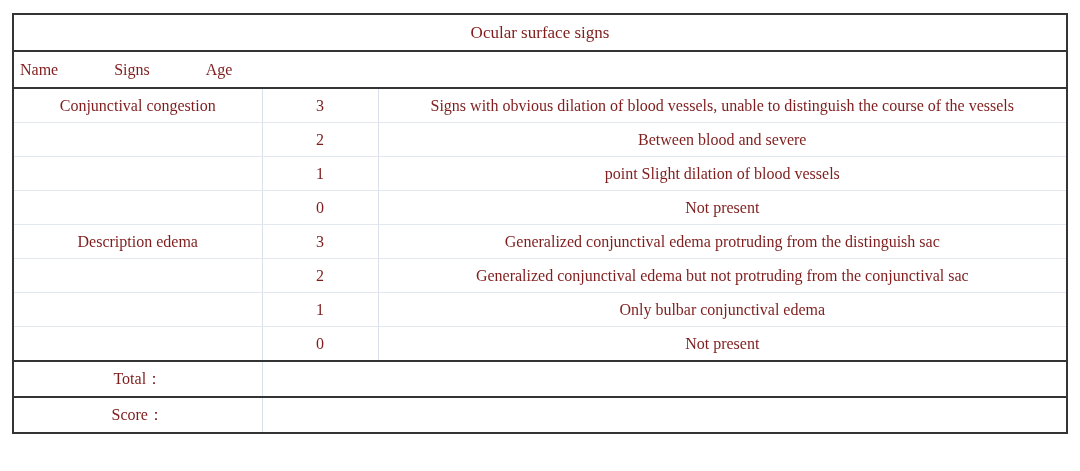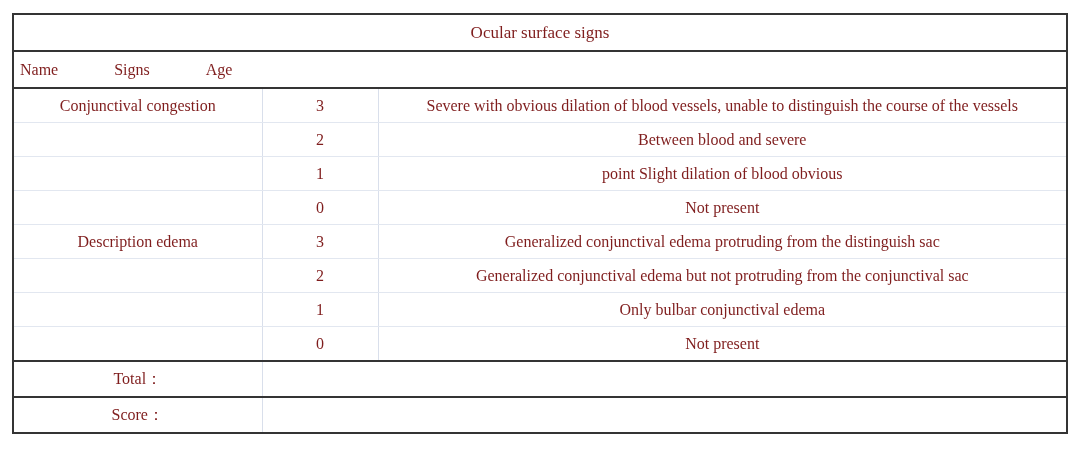--- a/index.html
+++ b/index.html
@@ -106,31 +106,31 @@
           <span>Signs</span>
           <span>Age</span>
         </div>
       </td>
     </tr>
 
 
     <tr class="data-row">
       <td>Conjunctival congestion</td>
       <td>3</td>
-      <td>Severe with obvious dilation of blood vessels, unable to distinguish the course of the vessels</td>
+      <td>Signs with obvious dilation of blood vessels, unable to distinguish the course of the vessels</td>
     </tr>
     <tr class="data-row">
       <td></td>
       <td>2</td>
       <td>Between blood and severe</td>
     </tr>
     <tr class="data-row">
       <td></td>
       <td>1</td>
-      <td>point Slight dilation of blood obvious</td>
+      <td>point Slight dilation of blood vessels</td>
     </tr>
     <tr class="data-row">
       <td></td>
       <td>0</td>
       <td>Not present</td>
     </tr>
     <tr class="data-row">
       <td>Description edema</td>
       <td>3</td>
       <td>Generalized conjunctival edema protruding from the distinguish sac</td>

